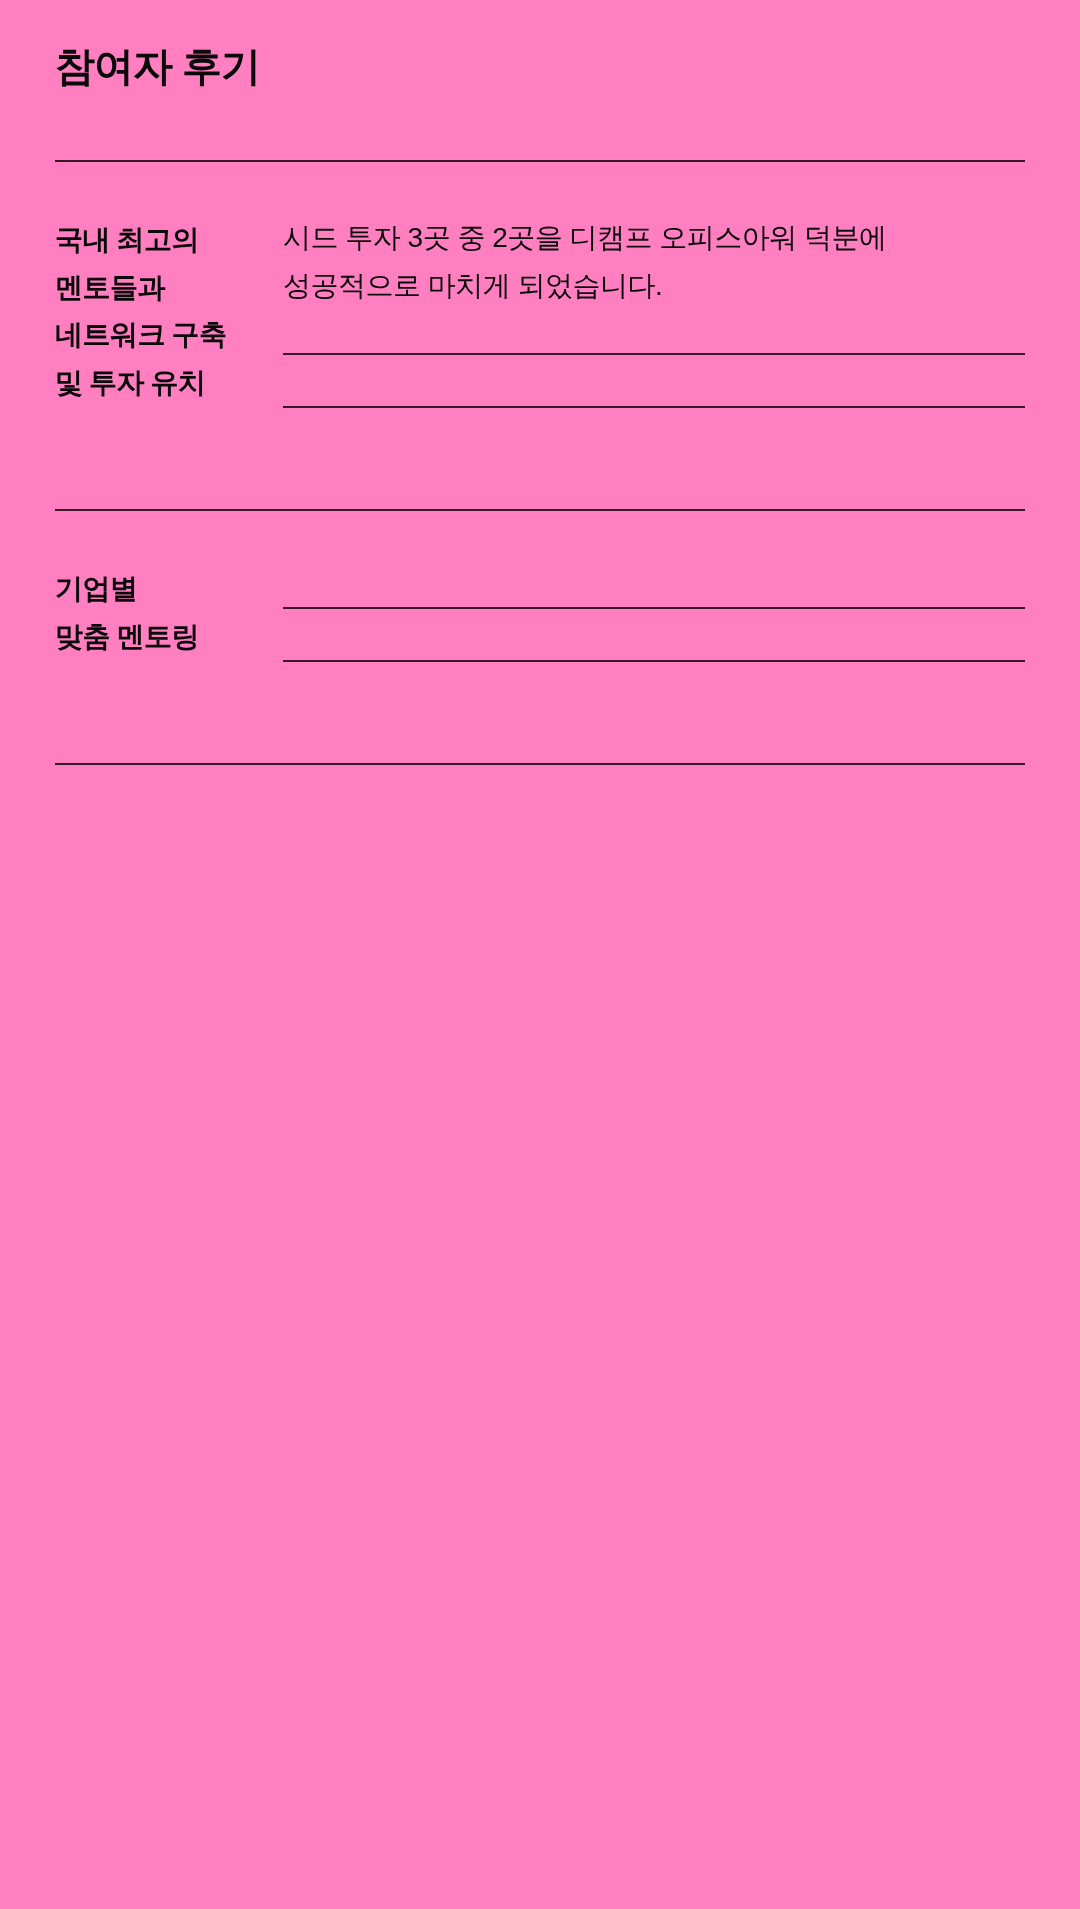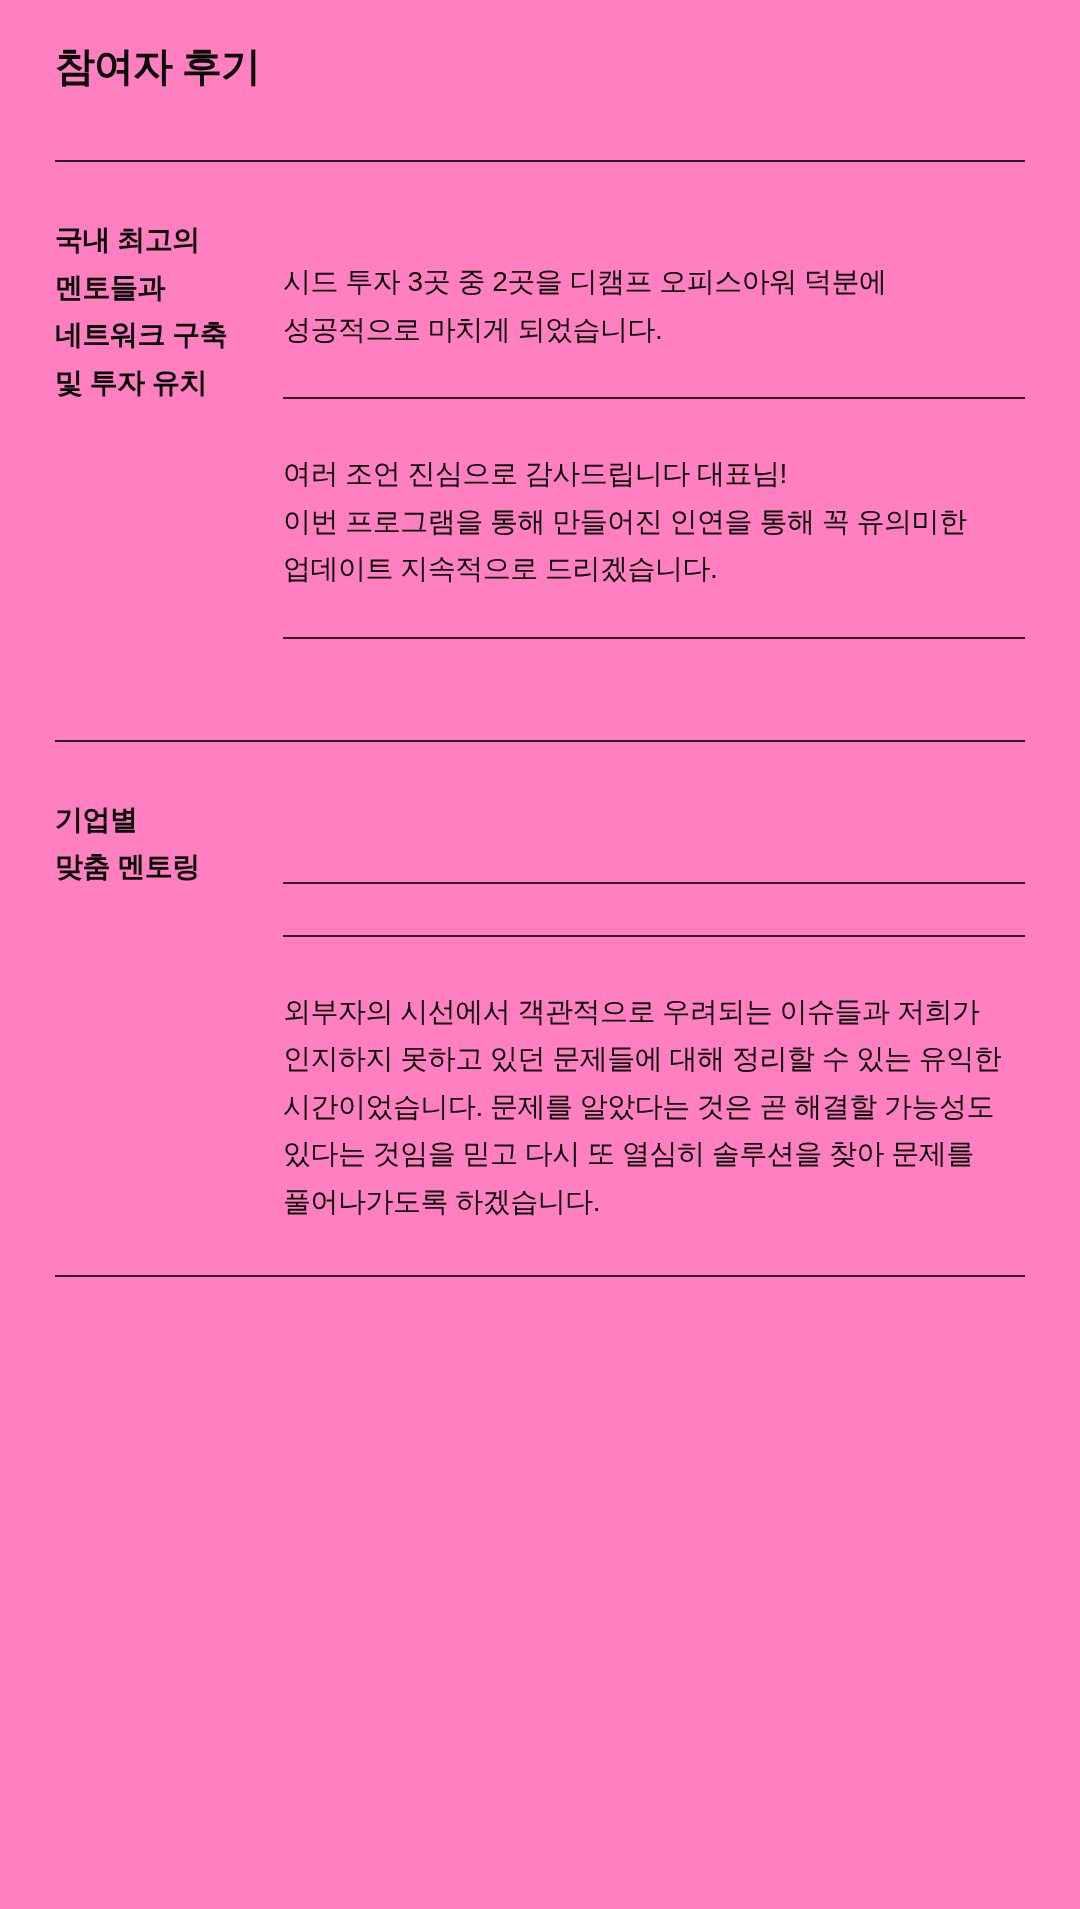--- a/index.html
+++ b/index.html
@@ -51,25 +51,25 @@
   }
   .section-label {
     width: 228px;
     flex-shrink: 0;
     font-weight: 800;
     font-size: 28px;
     line-height: 47.5px;
     letter-spacing: -0.5px;
     white-space: pre-line;
     padding-top: 2px;
+    font-family: Liberation Serif, serif;
   }
   .section-reviews {
     flex: 1;
     min-width: 0;
-    margin-top: 44px;
   }
   .review {
     margin: 0;
     font-size: 28px;
     line-height: 47.5px;
     letter-spacing: -0.5px;
     white-space: pre-line;
   }
   .inner-divider {
     border-top: 2px solid var(--divider);
@@ -85,36 +85,28 @@
   <div id="sections-root">
   <section class="section">
     <div class="section-label">국내 최고의
 멘토들과
 네트워크 구축
 및 투자 유치</div>
     <div class="section-reviews">
           <p class="review">시드 투자 3곳 중 2곳을 디캠프 오피스아워 덕분에
 성공적으로 마치게 되었습니다.</p>
           <hr class="inner-divider">
-          <p class="review">여러 조언 진심으로 감사드립니다 대표님!
-이번 프로그램을 통해 만들어진 인연을 통해 꼭 유의미한
-업데이트 지속적으로 드리겠습니다.</p>
           <hr class="inner-divider">
         </div>
   </section>
   <hr class="full-divider">
 
   <section class="section">
     <div class="section-label">기업별
 맞춤 멘토링</div>
     <div class="section-reviews">
           <hr class="inner-divider">
           <hr class="inner-divider">
-          <p class="review">외부자의 시선에서 객관적으로 우려되는 이슈들과 저희가
-인지하지 못하고 있던 문제들에 대해 정리할 수 있는 유익한
-시간이었습니다. 문제를 알았다는 것은 곧 해결할 가능성도
-있다는 것임을 믿고 다시 또 열심히 솔루션을 찾아 문제를
-풀어나가도록 하겠습니다.</p>
         </div>
   </section>
   <hr class="full-divider">
 </div>
 </div>
 
 </body></html>

